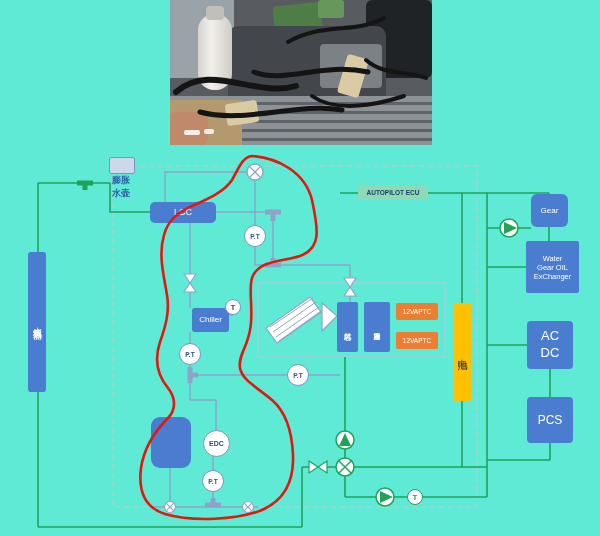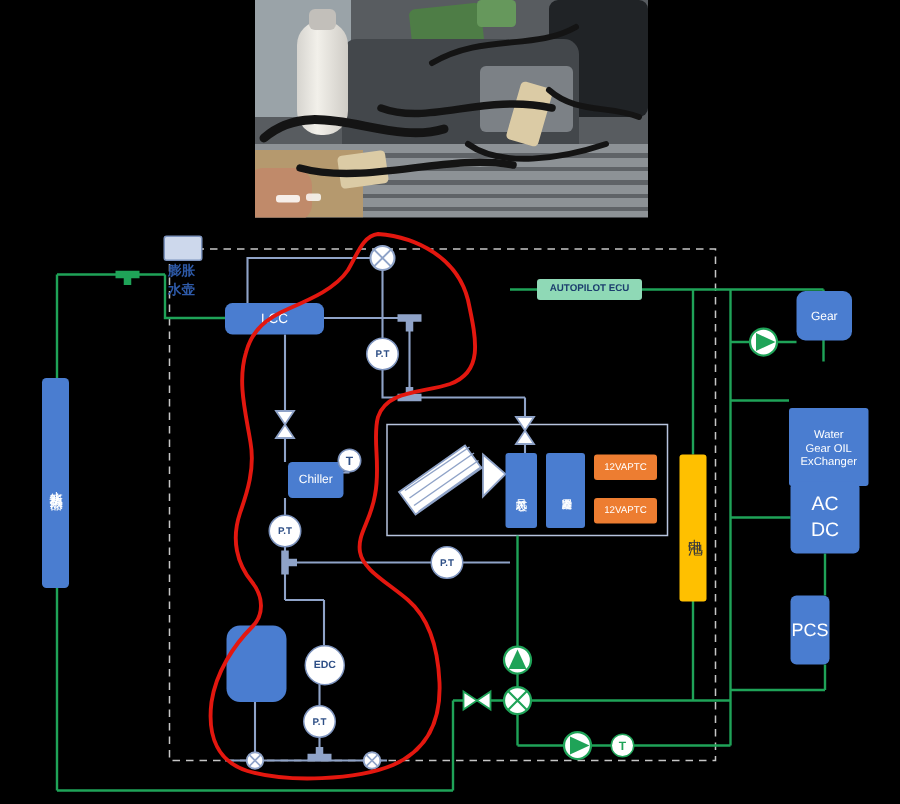--- a/index.html
+++ b/index.html
@@ -1,16 +1,16 @@
 <!DOCTYPE html>
 <html><head>
 <meta charset="utf-8">
 <style>
   html,body{margin:0;padding:0;background:#fff;}
-  .stage{position:relative;width:600px;height:536px;background:#000000;overflow:hidden;
+  .stage{position:relative;width:600px;height:536px;background:#5eead4;overflow:hidden;
          font-family:"Liberation Sans",sans-serif;}
   
   .photo{position:absolute;left:170px;top:0;width:262px;height:145px;background:#585c60;overflow:hidden;}
   .photo div{position:absolute;}
   .ph-floor{left:0;top:0;width:64px;height:78px;background:#9aa3a8;}
   .ph-darkright{left:196px;top:0;width:66px;height:78px;background:#202326;border-radius:6px;}
   .ph-green{left:104px;top:4px;width:48px;height:34px;background:#4e7d46;border-radius:4px;transform:rotate(-6deg);}
   .ph-green2{left:148px;top:0;width:26px;height:18px;background:#66985c;border-radius:3px;}
   .ph-body{left:58px;top:26px;width:158px;height:84px;background:#43474b;border-radius:10px;}
   .ph-metal{left:150px;top:44px;width:62px;height:44px;background:#7c8186;border-radius:4px;}
@@ -161,28 +161,28 @@
 水壶</div>
 
   <div class="box vtext" style="left:28px;top:252px;width:18px;height:140px;border-radius:3px;font-size:9px;">水箱散热器</div>
 
   <div class="box" style="left:150px;top:202px;width:66px;height:21px;border-radius:5px;font-size:9px;">LCC</div>
 
   <div class="box" style="left:358px;top:186px;width:70px;height:14px;background:#8fd9b6;color:#1c3e6e;font-size:6.5px;font-weight:bold;border-radius:2px;">AUTOPILOT ECU</div>
 
   <div class="box" style="left:531px;top:194px;width:37px;height:33px;border-radius:6px;font-size:8px;">Gear</div>
 
-  <div class="box" style="left:526px;top:241px;width:53px;height:52px;border-radius:2px;font-size:7.5px;margin-top:31px;">Water
+  <div class="box" style="left:526px;top:241px;width:53px;height:52px;border-radius:2px;font-size:7.5px;">Water
 Gear OIL
 ExChanger</div>
 
   <div class="box" style="left:527px;top:321px;width:46px;height:48px;font-size:13px;line-height:1.3;">AC
 DC</div>
 
-  <div class="box" style="left:527px;top:397px;width:26px;height:46px;font-size:12px;">PCS</div>
+  <div class="box" style="left:527px;top:397px;width:46px;height:46px;font-size:12px;">PCS</div>
 
   <div class="box vtext" style="left:453px;top:303px;width:18px;height:98px;background:#ffc000;color:#3a3a3a;font-size:10px;border-radius:2px;">电池</div>
 
   <div class="box" style="left:180px;top:308px;width:37px;height:24px;border-radius:3px;font-size:8px;margin-left:12px;">Chiller</div>
 
   <div class="box" style="left:151px;top:417px;width:40px;height:51px;border-radius:9px;"></div>
 
   <div class="box vtext" style="left:337px;top:302px;width:21px;height:50px;font-size:7.5px;border-radius:2px;letter-spacing:0;">暖风芯</div>
 
   <div class="box vtext" style="left:364px;top:302px;width:26px;height:50px;font-size:7px;border-radius:2px;letter-spacing:0;">内置冷凝器</div>

